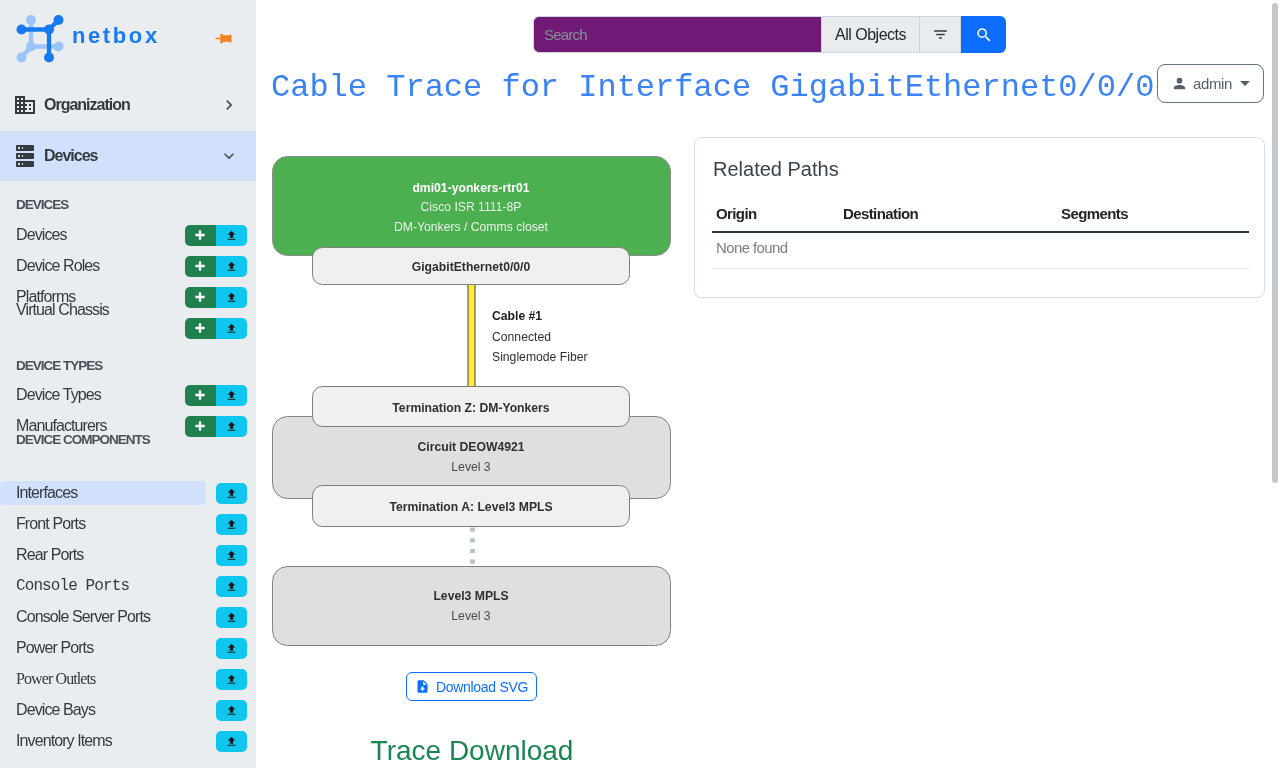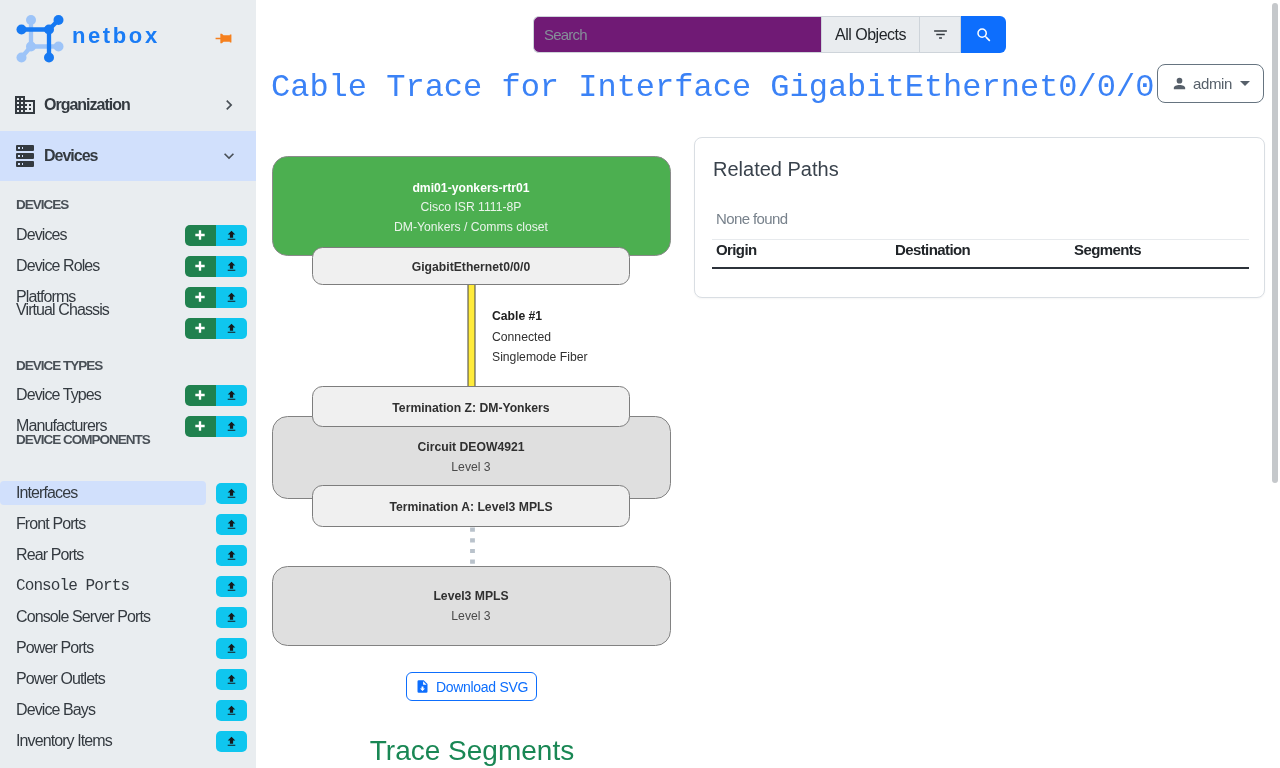--- a/index.html
+++ b/index.html
@@ -202,21 +202,21 @@
         </div>
       </div>
       <div class="sitem" style="top: 638px;">Power Ports</div>
       <div class="btngrp" style="top: 637.5px;">
         <div class="btnup solo">
           <svg width="13" height="13" viewBox="0 0 24 24" fill="#16191c">
             <path d="M9,16V10H5L12,3L19,10H15V16H9M5,20V18H19V20H5Z"></path>
           </svg>
         </div>
       </div>
-      <div class="sitem" style="top: 669px;">Power Outlets</div>
+      <div class="sitem" style="top: 669px; font-family: Liberation Serif, serif;">Power Outlets</div>
       <div class="btngrp" style="top: 668.5px;">
         <div class="btnup solo">
           <svg width="13" height="13" viewBox="0 0 24 24" fill="#16191c">
             <path d="M9,16V10H5L12,3L19,10H15V16H9M5,20V18H19V20H5Z"></path>
           </svg>
         </div>
       </div>
       <div class="sitem" style="top: 700px;">Device Bays</div>
       <div class="btngrp" style="top: 699.5px;">
         <div class="btnup solo">
@@ -261,27 +261,27 @@
     <span style="width:0;height:0;border-left:5px solid transparent;border-right:5px solid transparent;border-top:5px solid #57606a;"></span>
   </div>
 
   <h1 class="abs" style="left:271px;top:69px;font-size:32px;font-weight:400;color:#3b82f6;line-height:37px;font-family:Liberation Mono, monospace;">Cable Trace for Interface GigabitEthernet0/0/0</h1>
 
   <div class="abs" style="left:694px;top:137px;width:571px;height:161px;background:#fff;border:1px solid #d9dee3;border-radius:8px;box-shadow:0 1px 2px rgba(0,0,0,.04);">
     <div class="abs" style="left:18px;top:19px;font-size:20px;color:#39424c;letter-spacing:0px;line-height:24px;">Related Paths</div>
     <table style="position:absolute;left:17px;top:66px;width:537px;border-collapse:collapse;font-size:16px;table-layout:fixed;">
       <tbody>
           <tr>
-            <td colspan="3" style="color:#78828c;font-size:15px;letter-spacing:-0.6px;padding:6px 8px 12px 4px;border-bottom:1px solid #e7eaed;">None found</td>
-          </tr>
-      <tr>
         <td style="font-weight:bold;color:#212529;font-size:15px;letter-spacing:-0.6px;padding:1px 8px 9px 4px;border-bottom:2px solid #2c323a;width:127px;">Origin</td>
         <td style="font-weight:bold;color:#212529;font-size:15px;letter-spacing:-0.6px;padding:1px 8px 9px 4px;border-bottom:2px solid #2c323a;width:218px;">Destination</td>
         <td style="font-weight:bold;color:#212529;font-size:15px;letter-spacing:-0.6px;padding:1px 8px 9px 4px;border-bottom:2px solid #2c323a;">Segments</td>
       </tr>
+      <tr>
+            <td colspan="3" style="color:#78828c;font-size:15px;letter-spacing:-0.6px;padding:6px 8px 12px 4px;border-bottom:1px solid #e7eaed;">None found</td>
+          </tr>
     </tbody>
       </table>
   </div>
 
   <div class="abs" style="left:272px;top:151px;">
   <svg width="400" height="501" viewBox="0 0 400 501" font-family="Liberation Sans, sans-serif">
     <g text-anchor="middle">
       <rect x="196" y="125" width="7" height="120" fill="#ffeb3b" stroke="#424242" stroke-width="1"></rect>
       <line x1="200.5" y1="376.5" x2="200.5" y2="416" stroke="#b9c2cb" stroke-width="4.8" stroke-dasharray="4.2 6.5"></line>
       <rect x="0.5" y="5.5" width="398" height="99" rx="15" fill="#4caf50" stroke="#8a8a8a"></rect>
@@ -309,16 +309,16 @@
   </svg>
   </div>
 
   <div class="abs" style="left:406px;top:672px;width:131px;height:29px;border:1px solid #0d6efd;border-radius:6px;display:flex;align-items:center;justify-content:center;background:#fff;">
     <svg width="15" height="15" viewBox="0 0 24 24" fill="#0d6efd">
         <path d="M14,2H6A2,2 0 0,0 4,4V20A2,2 0 0,0 6,22H18A2,2 0 0,0 20,20V8L14,2M12,19L8,15H10.5V12H13.5V15H16L12,19M13,9V3.5L18.5,9H13Z"></path>
       </svg>
     <span style="color:#0d6efd;font-size:14px;margin-left:6px;letter-spacing:-0.3px;white-space:nowrap;">Download SVG</span>
   </div>
 
-  <div class="abs" style="left:272px;top:735px;width:400px;text-align:center;font-size:28px;color:#198754;">Trace Segments</div>
+  <div class="abs" style="left:272px;top:735px;width:400px;text-align:center;font-size:28px;color:#198754;">Trace Download</div>
 
   <div class="abs" style="left:1272px;top:3px;width:6px;height:480px;background:#c5c8cb;border-radius:3px;"></div>
 </div>
 
 </body></html>

